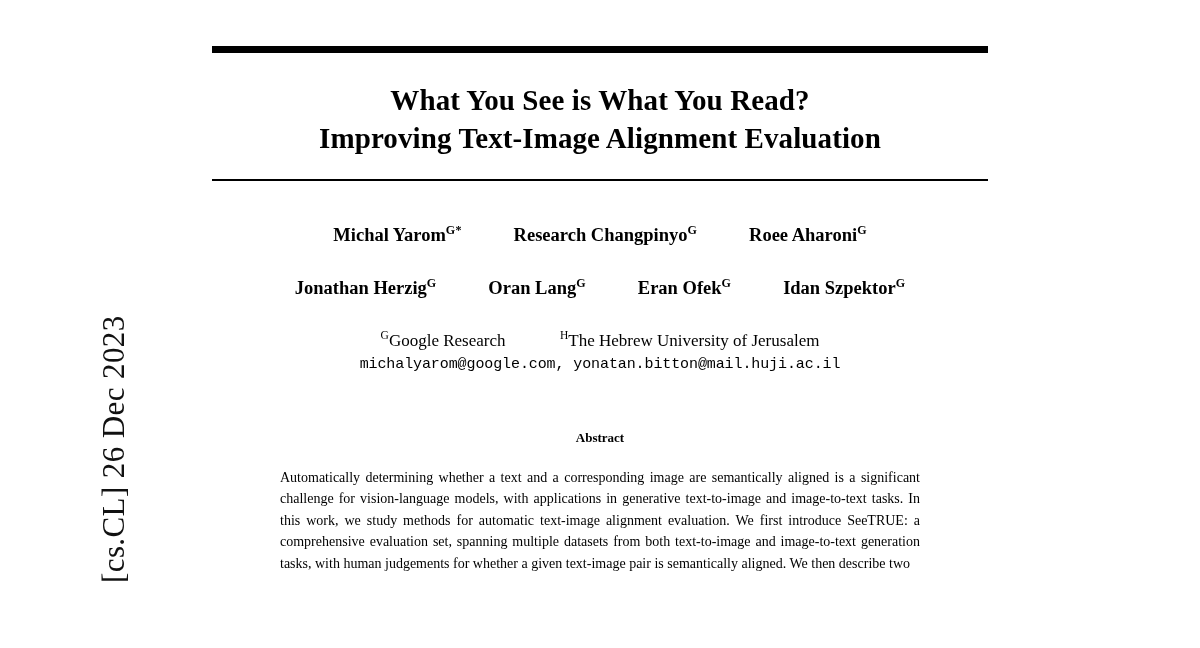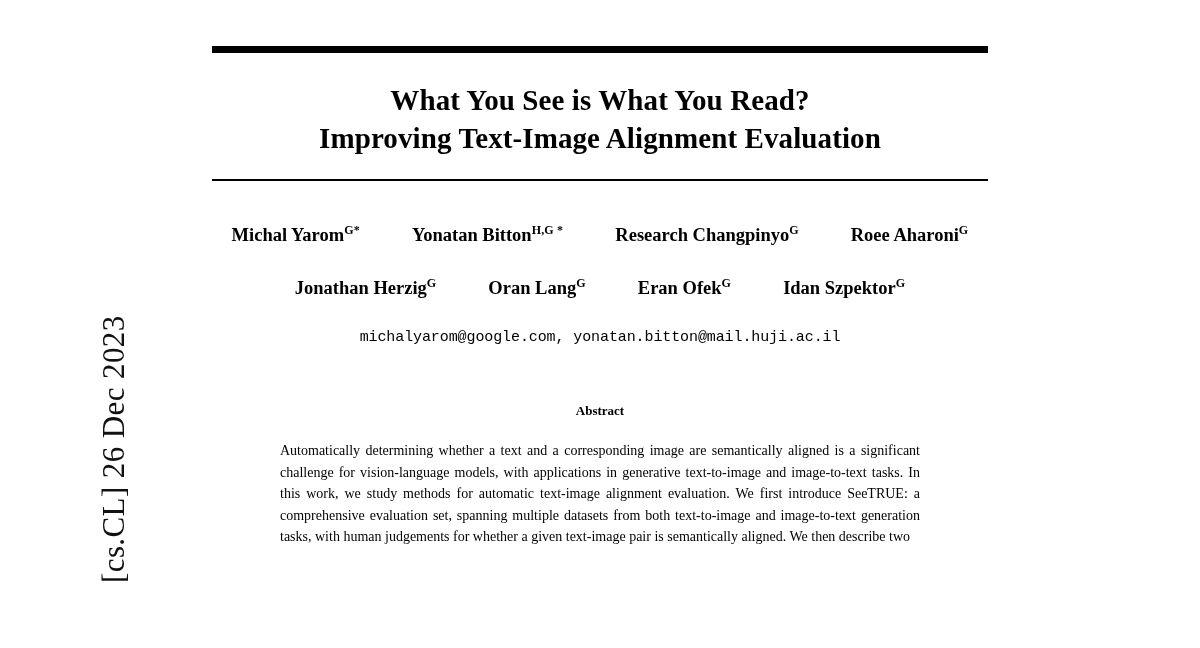--- a/index.html
+++ b/index.html
@@ -160,32 +160,36 @@
     <div class="title-block">
       <div class="title-line">What You See is What You Read?</div>
       <div class="title-line">Improving Text-Image Alignment Evaluation</div>
     </div>
 
     <div class="rule-under-title"></div>
 
     <div class="authors">
       <div class="author-row">
         <div class="author"><span>Michal Yarom</span><sup>G*</sup></div>
-        <div class="author"><span>Yonatan Bitton</span><sup>H,G *</sup></div>
         <div class="author"><span>Research Changpinyo</span><sup>G</sup></div>
         <div class="author"><span>Roee Aharoni</span><sup>G</sup></div>
       </div>
       <div class="author-row">
         <div class="author"><span>Jonathan Herzig</span><sup>G</sup></div>
         <div class="author"><span>Oran Lang</span><sup>G</sup></div>
         <div class="author"><span>Eran Ofek</span><sup>G</sup></div>
         <div class="author"><span>Idan Szpektor</span><sup>G</sup></div>
       </div>
     </div>
 
+    <div class="affiliations">
+      <span class="affil-item"><sup>G</sup><span>Google Research</span></span>
+      <span class="affil-gap"></span>
+      <span class="affil-item"><sup>H</sup><span>The Hebrew University of Jerusalem</span></span>
+    </div>
 
     <div class="emails">michalyarom@google.com, yonatan.bitton@mail.huji.ac.il</div>
 
     <div class="abstract-heading">Abstract</div>
 
     <div class="abstract-body">
       <p>Automatically determining whether a text and a corresponding image are semantically aligned is a significant challenge for vision-language models, with applications in generative text-to-image and image-to-text tasks. In this work, we study methods for automatic text-image alignment evaluation. We first introduce SeeTRUE: a comprehensive evaluation set, spanning multiple datasets from both text-to-image and image-to-text generation tasks, with human judgements for whether a given text-image pair is semantically aligned. We then describe two</p>
     </div>
 
   </div>

